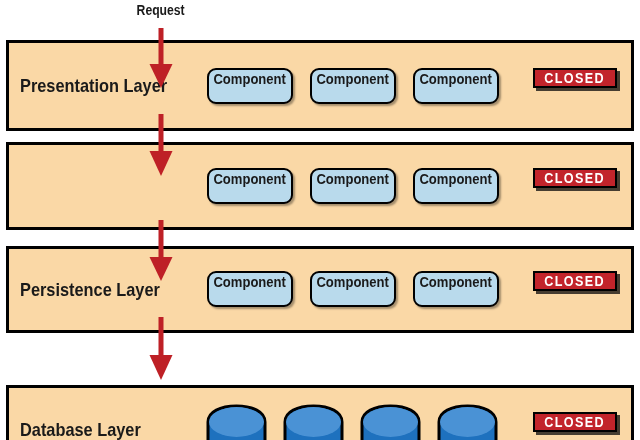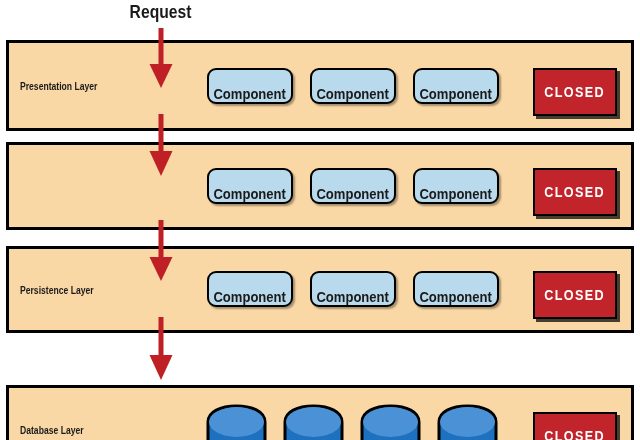--- a/index.html
+++ b/index.html
@@ -27,21 +27,21 @@
   .layer-1 { top: 40px;  height: 91px; }
   .layer-2 { top: 142px; height: 88px; }
   .layer-3 { top: 246px; height: 87px; }
   .layer-4 { top: 340px; height: 90px; margin-top: 45px; }
 
   .layer-label {
     position: absolute;
     left: 11px;
     top: 50%;
     transform: translateY(-50%);
-    font-size: 10px;
+    font-size: 19px;
     font-weight: 600;
     color: var(--text, #1a1a1a);
     white-space: nowrap;
   }
   .layer-label .squeeze {
     display: inline-block;
     transform: scaleX(0.86);
     transform-origin: left center;
   }
 
@@ -49,21 +49,21 @@
   .component {
     position: absolute;
     width: 86px;
     height: 36px;
     box-sizing: border-box;
     background: var(--component-fill, #b9daec);
     border: 2.5px solid #000;
     border-radius: 9px;
     box-shadow: 2px 2px 2px rgba(0,0,0,0.35);
     display: flex;
-    align-items: flex-end;
+    align-items: flex-start;
     justify-content: center;
   }
   .component .squeeze {
     display: inline-block;
     transform: scaleX(0.87);
     font-size: 15px;
     font-weight: 600;
     color: var(--text, #1a1a1a);
     white-space: nowrap;
   }
@@ -72,21 +72,21 @@
   .c3 { left: 404px; }
   .row-a .component { top: 25px; }
   .row-b .component { top: 23px; }
   .row-c .component { top: 22px; }
 
   
   .closed {
     position: absolute;
     left: 524px;
     width: 84px;
-    height: 48px;
+    height: 20px;
     box-sizing: border-box;
     background: var(--status-closed-fill, #c2242b);
     border: 2.5px solid #000;
     box-shadow: 3px 3px 0 rgba(10,10,10,0.75);
     display: flex;
     align-items: center;
     justify-content: center;
   }
   .closed .squeeze {
     display: inline-block;
@@ -117,21 +117,21 @@
   .db-top  { fill: var(--db-top, #4a92d5); }
 
   
   .request-label {
     position: absolute;
     left: 101px;
     top: 2px;
     width: 120px;
     display: flex;
     justify-content: center;
-    font-size: 18px;
+    font-size: 14px;
     font-weight: 600;
     color: var(--text, #1a1a1a);
   }
   .request-label .squeeze {
     display: inline-block;
     transform: scaleX(0.87);
     white-space: nowrap;
   }
   .arrows {
     position: absolute;

